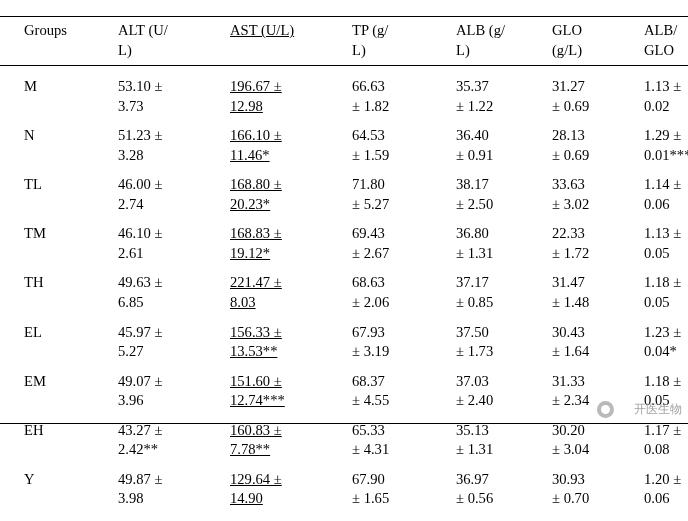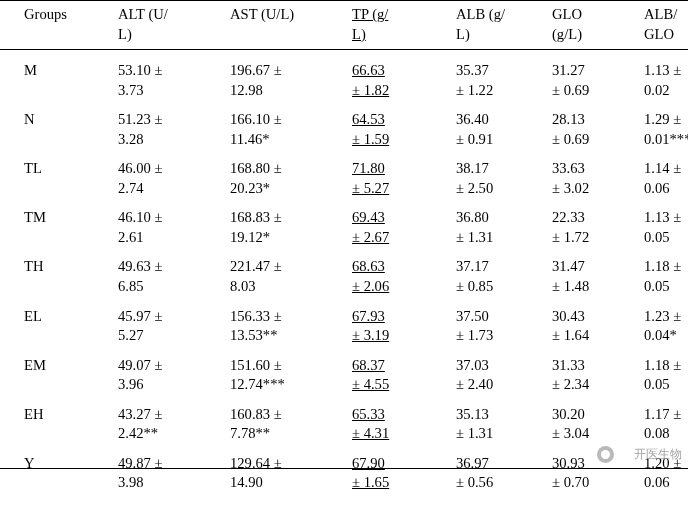--- a/index.html
+++ b/index.html
@@ -11,23 +11,23 @@
     width: 688px;
     height: 521px;
     font-family: "Liberation Serif", serif;
     color: #000000;
     position: relative;
     overflow: hidden;
   }
   .table-wrap {
     position: absolute;
     left: 0;
-    top: 0;
+    top: 16px;
     width: 688px;
-    height: 469px;
+    height: 408px;
     box-sizing: border-box;
   }
   table.data-table {
     border-collapse: collapse;
     width: 688px;
     table-layout: fixed;
     font-size: 14.6px;
   }
   table.data-table th,
   table.data-table td {
@@ -42,22 +42,22 @@
     padding-bottom: 11px;
   }
   thead tr {
     border-bottom: 1.3px solid #000000;
   }
   tbody tr:first-child td {
     padding-top: 11px;
   }
   .col-0 { width: 90px; padding-left: 24px !important; }
   .col-1 { width: 108px; margin-left: 24px; }
-  .col-2 { width: 118px; }
-  .col-3 { width: 100px; text-decoration: underline; }
+  .col-2 { width: 118px; text-decoration: underline; }
+  .col-3 { width: 100px; }
   .col-4 { width: 92px; margin-left: 12px; }
   .col-5 { width: 88px; }
   .col-6 { width: 80px; }
   .cell-line { display: block; white-space: pre-wrap; }
   .top-rule {
     position: absolute;
     left: 0;
     top: 0;
     width: 688px;
     height: 1.3px;

